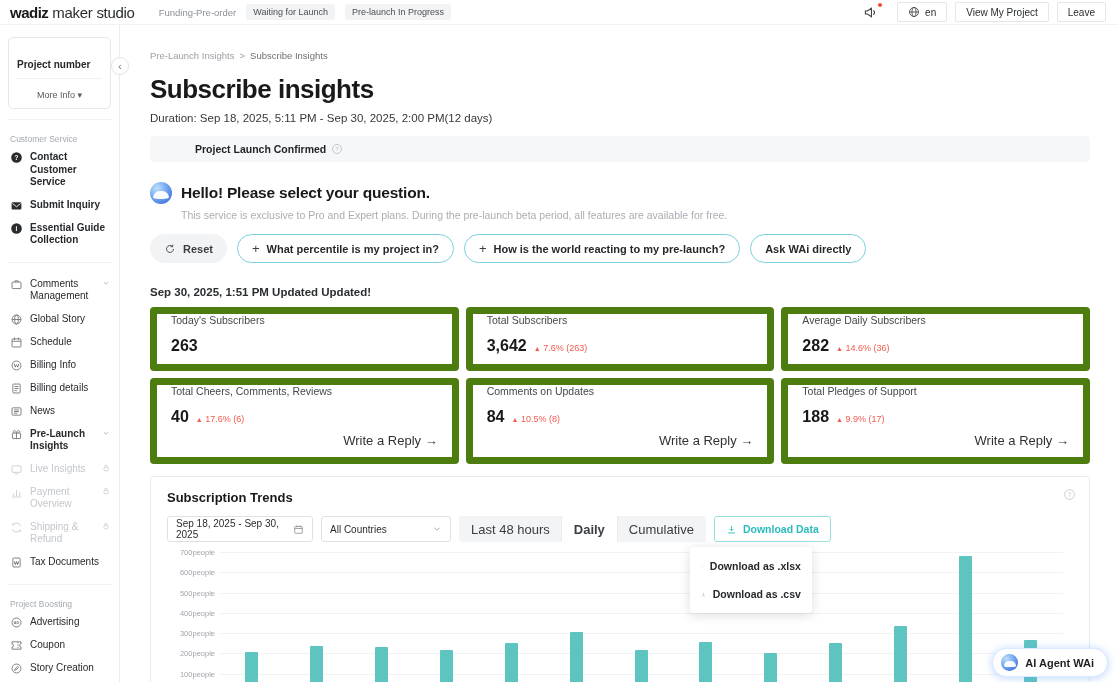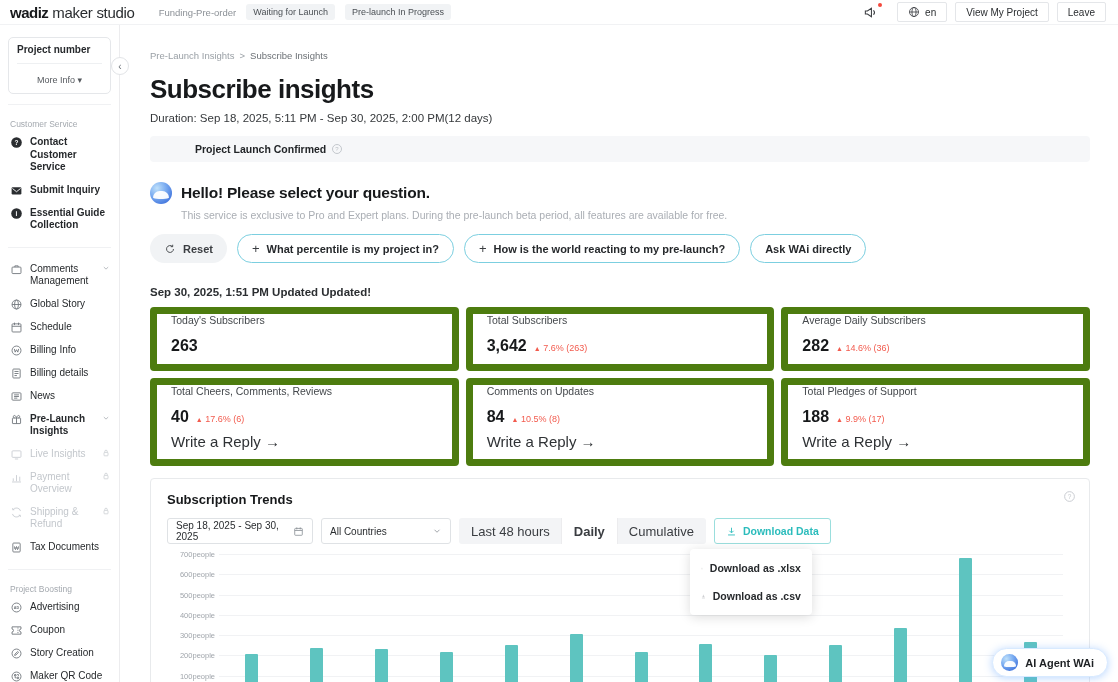--- a/index.html
+++ b/index.html
@@ -25,21 +25,21 @@
 
   .body-row { display:flex; height:657px; }
 
   
   .sidebar { width:120px; min-width:120px; border-right:1px solid #ececee;
     position:relative; padding-top:12px; background:#fff; }
   .collapse-btn { position:absolute; top:32px; left:111px; width:18px; height:18px;
     border-radius:50%; border:1px solid #e2e4e7; background:#fff; color:#6b7177;
     font-size:10px; line-height:15px; text-align:center; cursor:pointer; z-index:3; }
   .project-card { margin:0 8px; border:1px solid #e5e7ea; border-radius:5px;
-    padding:6px 8px 6px; }
+    padding:21px 8px 6px; }
   .project-card .pc-title { font-size:10px; font-weight:700; color:#26292c; }
   .project-card hr { border:none; border-top:1px solid #eef0f2; margin:8px 0 5px; }
   .more-info { width:100%; background:none; border:none; font-size:9px; color:#55595e;
     cursor:pointer; font-family:inherit; }
   .side-divider { border:none; border-top:1px solid #f0f1f3; margin:10px 8px; }
   .side-section-label { font-size:8.5px; color:#a4a9af; padding:4px 10px 2px; }
   .side-item { display:flex; align-items:flex-start; gap:7px; padding:5px 8px 5px 10px;
     font-size:10px; color:#26292c; cursor:pointer; line-height:1.25; }
   .side-item .lbl { flex:1; }
   .side-item.bold .lbl { font-weight:700; }
@@ -73,21 +73,21 @@
 
   .stats-grid { margin-top:9px; display:grid; grid-template-columns:repeat(3,1fr);
     gap:7px; }
   .stat-card { border:7px solid #4d7c0f; border-radius:4px; padding:0 14px 9px;
     background:#fff; }
   .stat-label { font-size:10.5px; color:#44484c; }
   .stat-valrow { margin-top:11px; display:flex; align-items:baseline; gap:7px; }
   .stat-value { font-size:16px; font-weight:800; color:#17191b; }
   .stat-delta { font-size:9px; color:#f25b4e; }
   .stat-delta .tri { font-size:7px; }
-  .stat-reply { margin-top:7px; text-align:left; font-size:15px; color:#2f3235;
+  .stat-reply { margin-top:7px; text-align:right; font-size:13px; color:#2f3235;
     cursor:pointer; }
 
   
   .trends-card { margin-top:12px; border:1px solid #e8eaec; border-radius:4px;
     padding:13px 16px 0; position:relative; background:#fff; height:300px; }
   .trends-title { font-size:13px; font-weight:800; color:#17191b; }
   .trends-help { position:absolute; top:11px; right:13px; }
   .controls-row { margin-top:11px; display:flex; align-items:center; gap:8px; }
   .ctl-input { height:26px; border:1px solid #dfe2e5; border-radius:3px; display:flex;
     align-items:center; padding:0 8px; font-size:10px; color:#2a2d30; 

